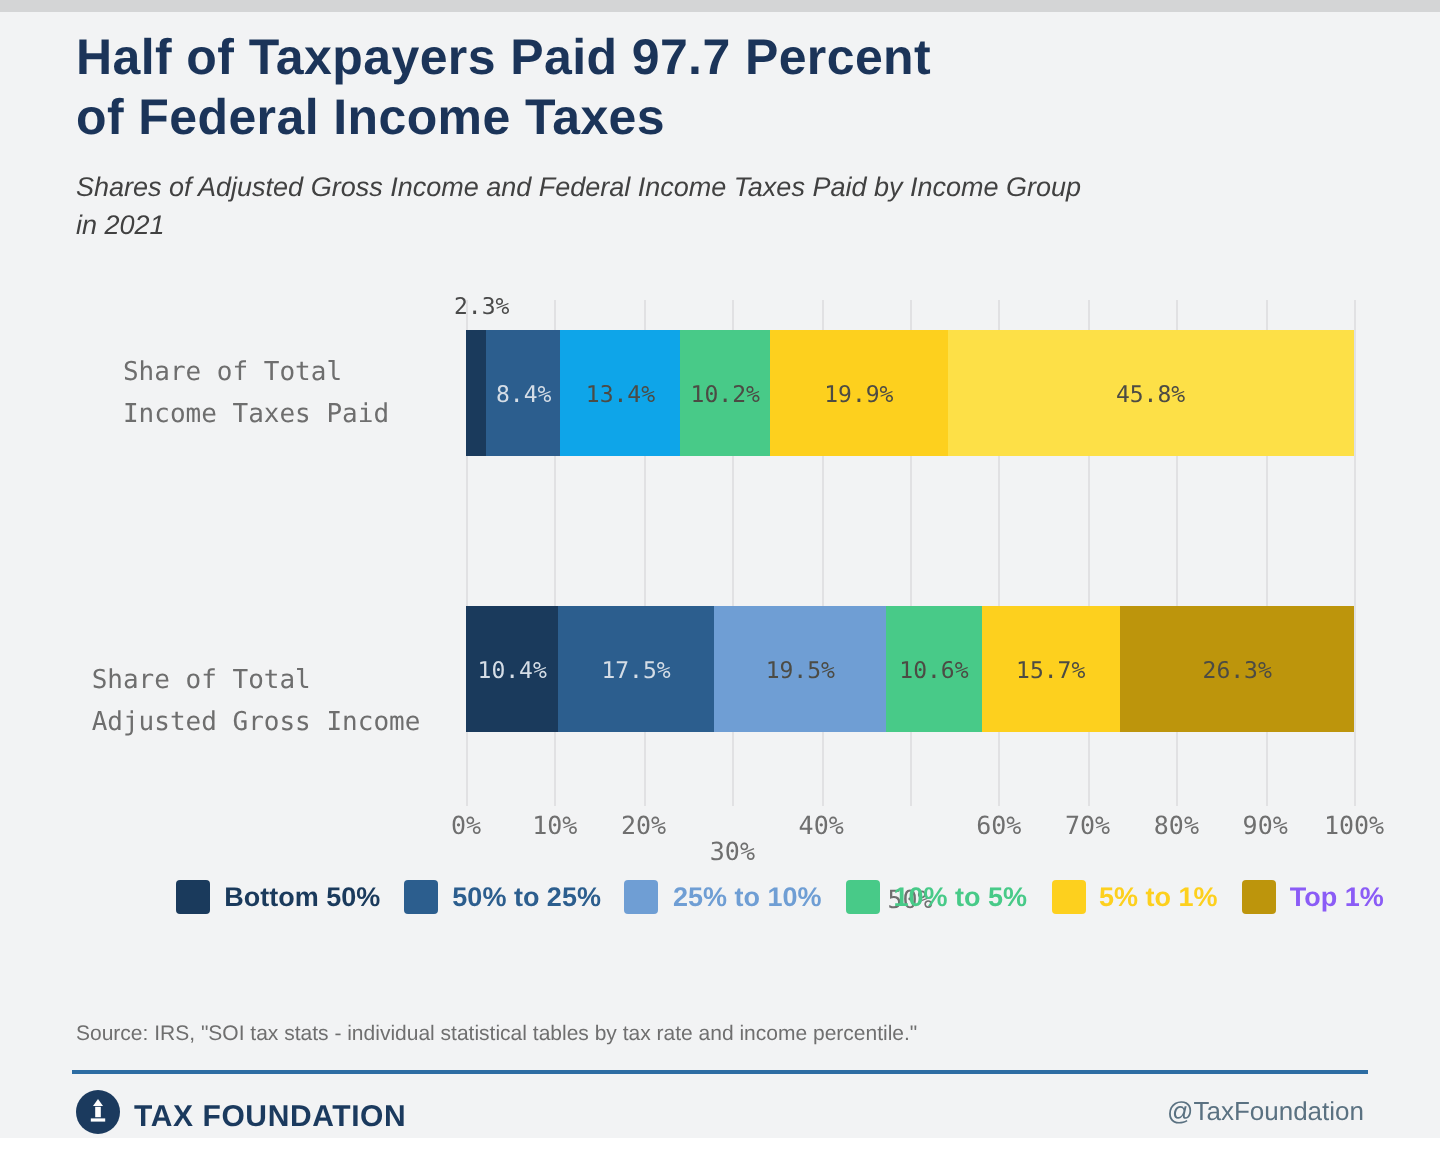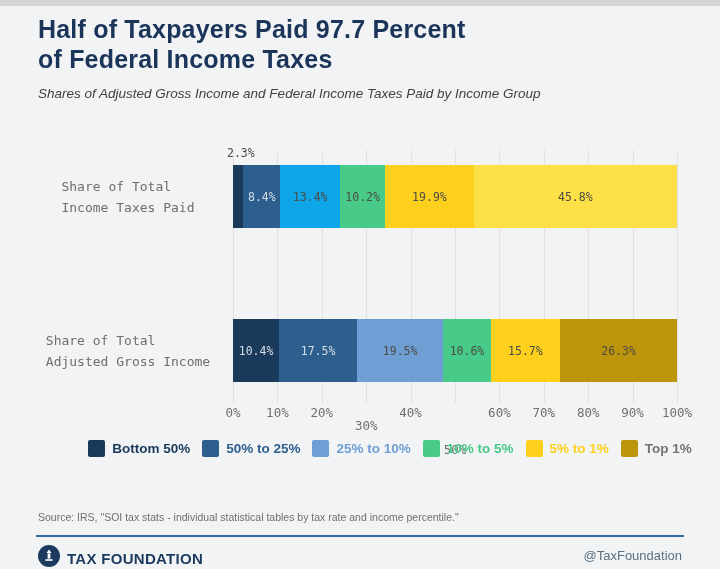--- a/index.html
+++ b/index.html
@@ -15,21 +15,21 @@
   .title { position:absolute; left:38px; top:14px; font-size:25px; font-weight:bold;
            color:#1b3459; line-height:30px; letter-spacing:.2px; }
   .subtitle { position:absolute; left:38px; top:84px; font-size:13.5px; font-style:italic;
               color:#414141; line-height:19px; }
 
   
   #plot { position:absolute; left:233px; top:150px; width:444px; height:253px; }
   .gridline { position:absolute; top:0; bottom:0; width:1px; background:#e1e1e3; }
 
   .bar { position:absolute; left:233px; width:444px; height:63px; display:flex; }
-  #bar-0 { top:165px; } #bar-1 { top:319px; }
+  #bar-0 { top:165px; } #bar-1 { top:303px; }
   .seg { height:100%; display:flex; align-items:center; justify-content:center; overflow:visible; }
   .seg-label { font-family:"DejaVu Sans Mono", monospace; font-size:11.5px; white-space:nowrap; }
   .seg-label.light { color:#d5dde6; }
   .seg-label.dark  { color:#4c4b44; }
 
   .row-label { position:absolute; left:38px; width:180px; height:63px;
                display:flex; align-items:center; justify-content:center;
                font-family:"DejaVu Sans Mono", monospace; font-size:13px;
                color:#6e6e6e; line-height:21px; }
   #row-label-0 { top:165px; } #row-label-1 { top:319px; }
@@ -61,20 +61,21 @@
 <div id="canvas">
   <div class="top-strip"></div>
 
   <div class="title">
     <div>Half of Taxpayers Paid 97.7 Percent</div>
     <div>of Federal Income Taxes</div>
   </div>
 
   <div class="subtitle">
     <div>Shares of Adjusted Gross Income and Federal Income Taxes Paid by Income Group</div>
+    <div>in 2021</div>
   </div>
 
   <div id="plot">
       <div class="gridline" style="left: 0%;"></div>
       <div class="gridline" style="left: 10%;"></div>
       <div class="gridline" style="left: 20%;"></div>
       <div class="gridline" style="left: 30%;"></div>
       <div class="gridline" style="left: 40%;"></div>
       <div class="gridline" style="left: 50%;"></div>
       <div class="gridline" style="left: 60%;"></div>
@@ -168,21 +169,21 @@
       <div class="legend-item">
         <span class="legend-swatch" style="background: rgb(72, 202, 136);"></span>
         <span class="legend-label" style="color: rgb(72, 202, 136);">10% to 5%</span>
       </div>
       <div class="legend-item">
         <span class="legend-swatch" style="background: rgb(253, 208, 30);"></span>
         <span class="legend-label" style="color: rgb(253, 208, 30);">5% to 1%</span>
       </div>
       <div class="legend-item">
         <span class="legend-swatch" style="background: rgb(189, 149, 12);"></span>
-        <span class="legend-label" style="color: #737373;">Top 1%</span>
+        <span class="legend-label" style="color: #8b5cf6;">Top 1%</span>
       </div>
     </div>
 
   <div class="source">Source: IRS, "SOI tax stats - individual statistical tables by tax rate and income percentile."</div>
   <div class="divider"></div>
 
   <div class="footer-brand">
     <span>
       <svg width="22" height="22" viewBox="0 0 22 22">
         <circle cx="11" cy="11" r="11" fill="#1b3a5e"></circle>

